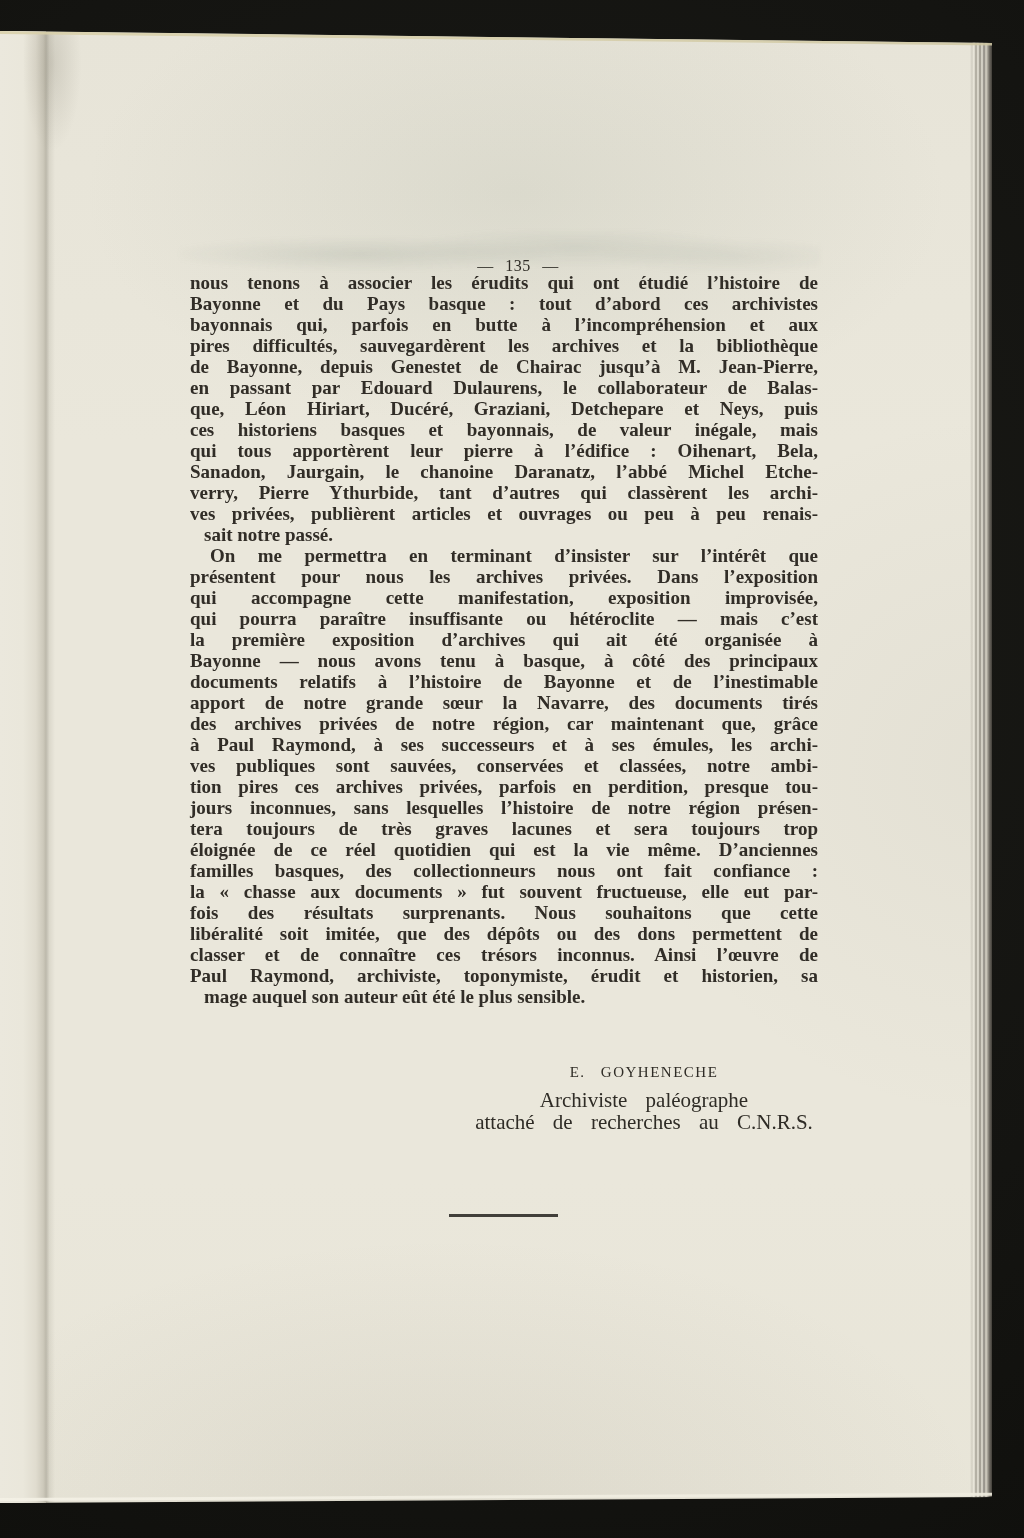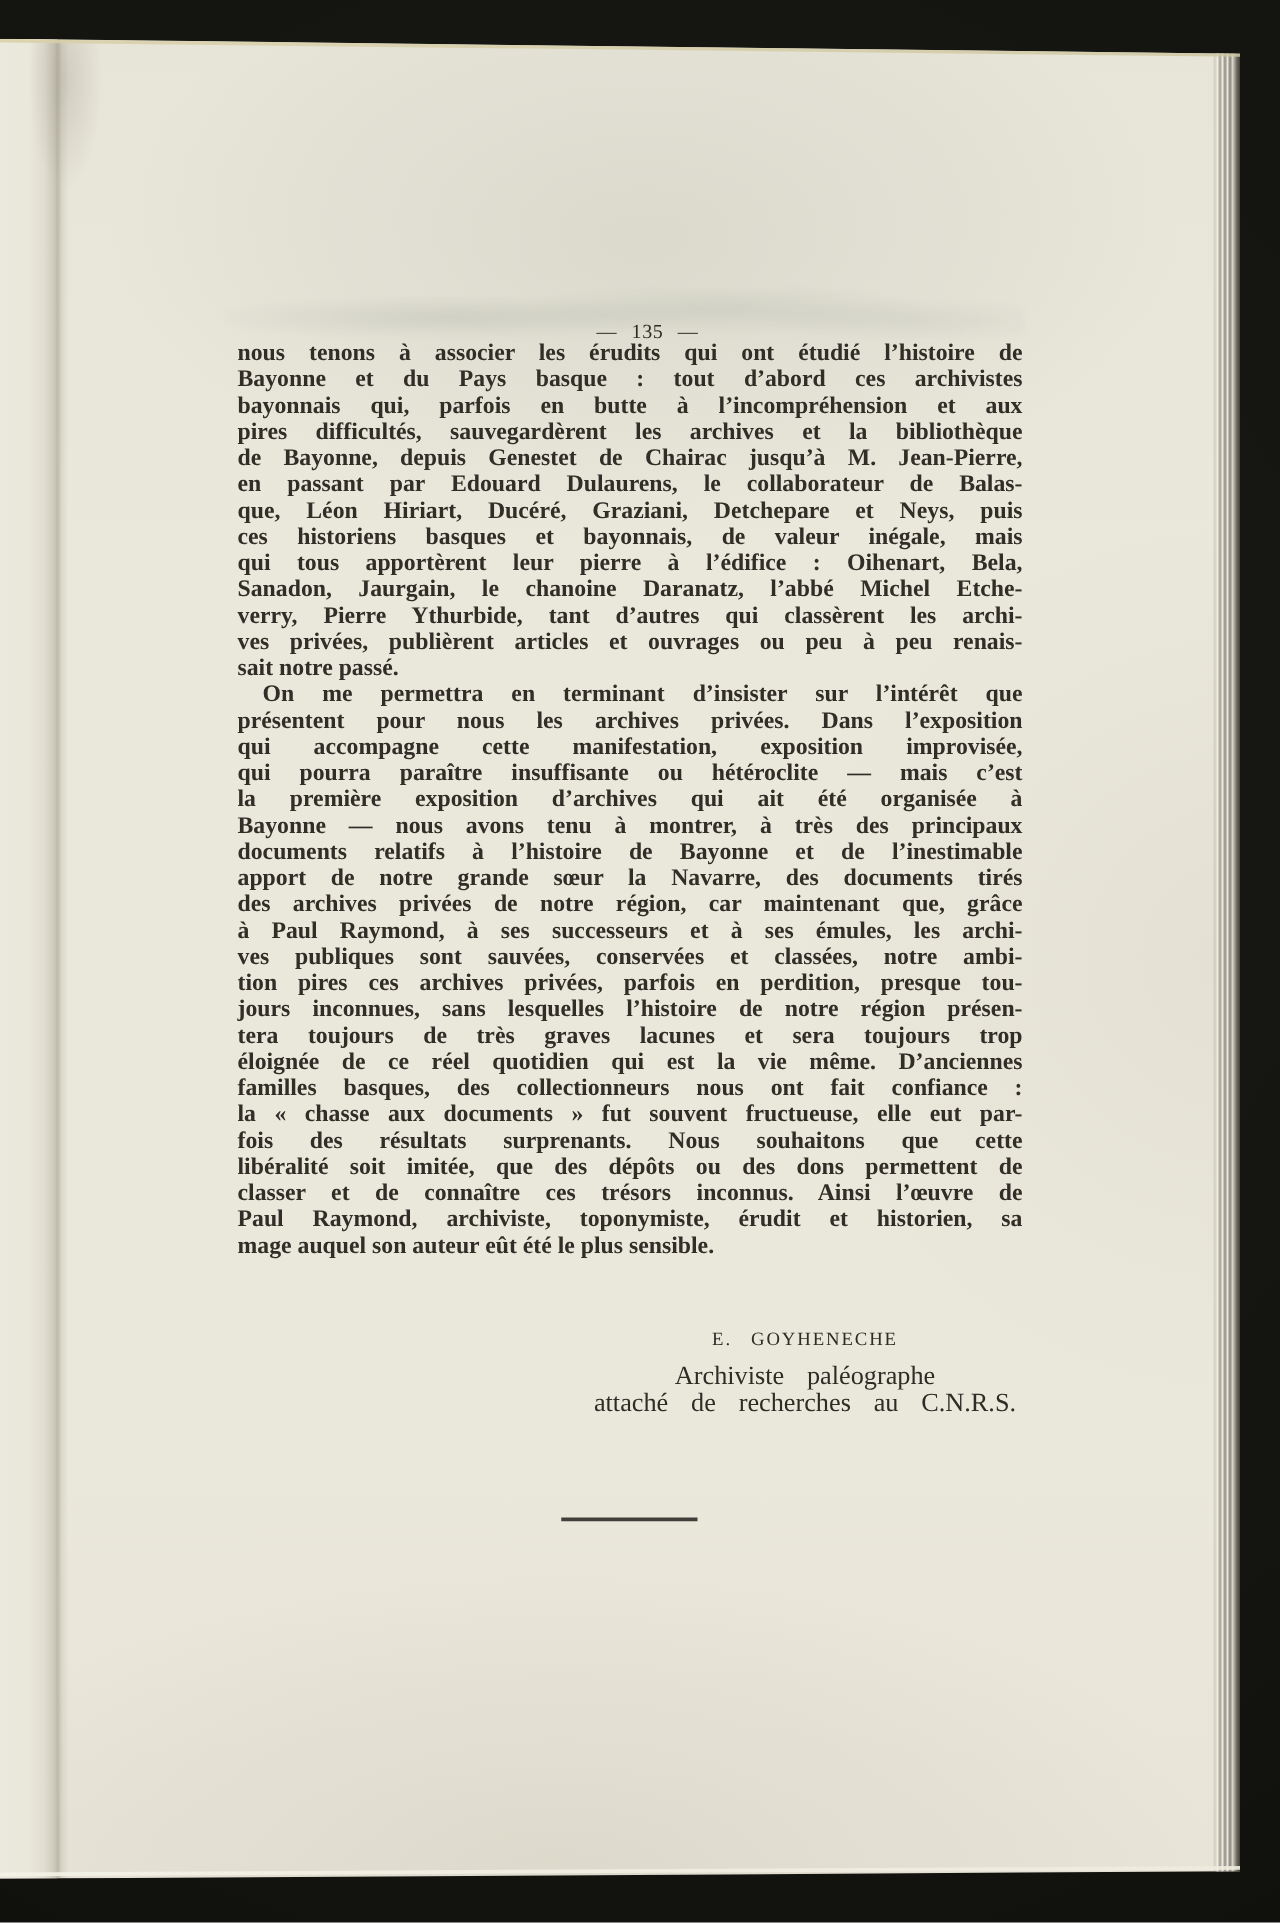--- a/index.html
+++ b/index.html
@@ -63,21 +63,21 @@
   }
   .text-block{
     position:absolute;top:241px;left:190px;width:628px;
     font-size:19px;line-height:21px;color:#312d27;
   }
   .line{
     text-align:justify;text-align-last:justify;
     white-space:normal;hyphens:none;font-weight:bold;
   }
   [data-name="paragraph-2"] .line:first-child{text-indent:20px;}
-  .paragraph .line:last-child{text-align-last:left;}
+  .paragraph .line:last-child{text-align-last:left;margin-left:14px;}
   .signature{
     position:absolute;top:1028px;left:444px;width:400px;
     text-align:center;color:#2f2c26;
   }
   .sig-author{font-size:15px;line-height:26px;letter-spacing:1.5px;word-spacing:10px;margin-bottom:4px;}
   .sig-role{font-size:21px;line-height:22px;word-spacing:13px;}
   .closing-rule{
     position:absolute;top:1183px;left:449px;width:109px;height:2.5px;
     background:#413f3a;
   }
@@ -108,21 +108,21 @@
         <div class="line" data-name="text-line">verry, Pierre Ythurbide, tant d’autres qui classèrent les archi-</div>
         <div class="line" data-name="text-line">ves privées, publièrent articles et ouvrages ou peu à peu renais-</div>
         <div class="line" data-name="text-line">sait notre passé.</div>
       </div>
     <div class="paragraph" data-name="paragraph-2">
         <div class="line" data-name="text-line">On me permettra en terminant d’insister sur l’intérêt que</div>
         <div class="line" data-name="text-line">présentent pour nous les archives privées. Dans l’exposition</div>
         <div class="line" data-name="text-line">qui accompagne cette manifestation, exposition improvisée,</div>
         <div class="line" data-name="text-line">qui pourra paraître insuffisante ou hétéroclite — mais c’est</div>
         <div class="line" data-name="text-line">la première exposition d’archives qui ait été organisée à</div>
-        <div class="line" data-name="text-line">Bayonne — nous avons tenu à montrer, à très des principaux</div>
+        <div class="line" data-name="text-line">Bayonne — nous avons tenu à basque, à côté des principaux</div>
         <div class="line" data-name="text-line">documents relatifs à l’histoire de Bayonne et de l’inestimable</div>
         <div class="line" data-name="text-line">apport de notre grande sœur la Navarre, des documents tirés</div>
         <div class="line" data-name="text-line">des archives privées de notre région, car maintenant que, grâce</div>
         <div class="line" data-name="text-line">à Paul Raymond, à ses successeurs et à ses émules, les archi-</div>
         <div class="line" data-name="text-line">ves publiques sont sauvées, conservées et classées, notre ambi-</div>
         <div class="line" data-name="text-line">tion pires ces archives privées, parfois en perdition, presque tou-</div>
         <div class="line" data-name="text-line">jours inconnues, sans lesquelles l’histoire de notre région présen-</div>
         <div class="line" data-name="text-line">tera toujours de très graves lacunes et sera toujours trop</div>
         <div class="line" data-name="text-line">éloignée de ce réel quotidien qui est la vie même. D’anciennes</div>
         <div class="line" data-name="text-line">familles basques, des collectionneurs nous ont fait confiance :</div>

